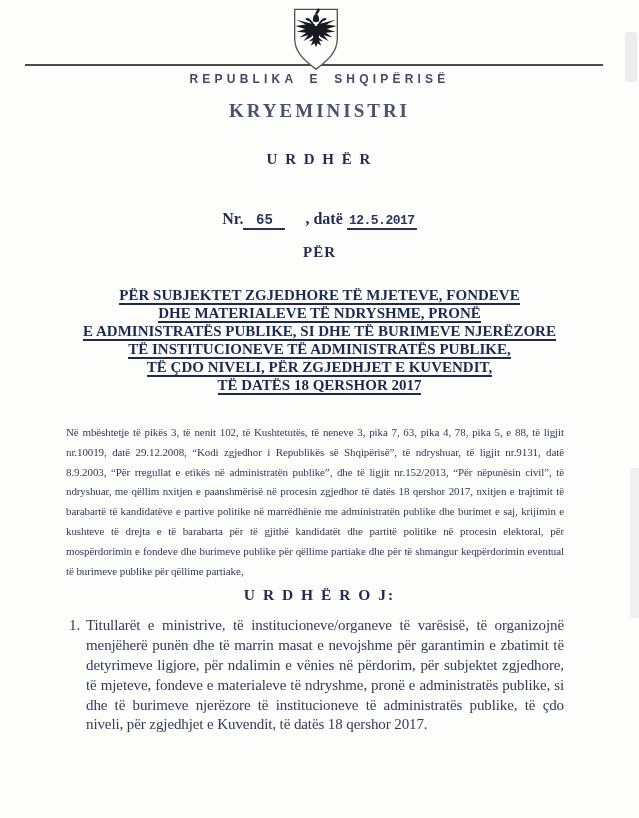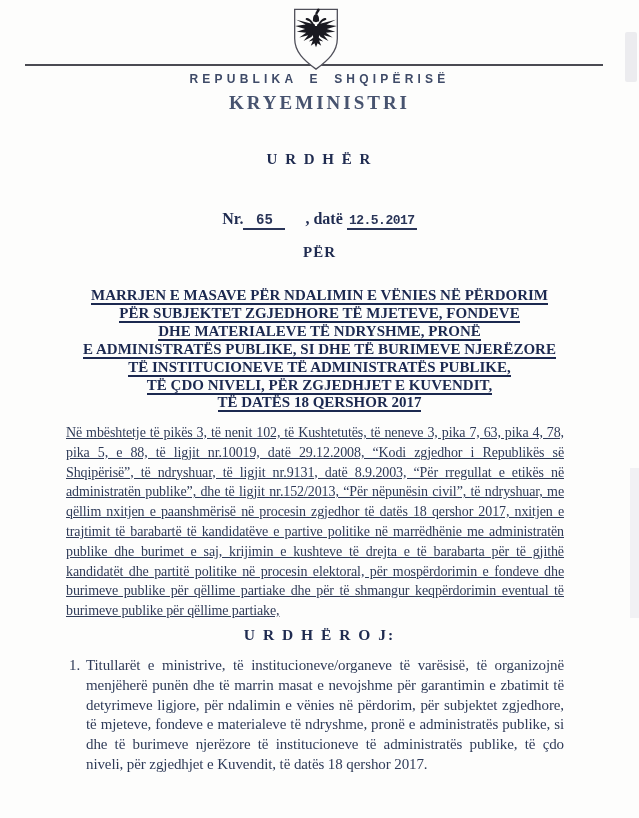--- a/index.html
+++ b/index.html
@@ -12,21 +12,21 @@
   .scan-strip-mid{position:absolute;right:0;top:468px;width:9px;height:150px;background:#f1f1f4;}
   
   .rule{position:absolute;left:25px;top:64px;width:578px;height:2px;background:#4a4b52;}
   .crest{position:absolute;left:290px;top:7px;width:52px;height:65px;}
   .republic{
     position:absolute;top:72px;left:0;width:100%;text-align:center;
     font-family:"Liberation Sans", sans-serif;font-weight:bold;font-size:12px;
     letter-spacing:4.2px;word-spacing:5px;color:#3f4b68;
   }
   .ministry{
-    position:absolute;top:92px;left:0;width:100%;text-align:center;
+    position:absolute;top:100px;left:0;width:100%;text-align:center;
     font-size:19px;font-weight:bold;letter-spacing:3px;color:#47536f;
   }
   
   .order-heading{
     position:absolute;top:151px;left:0;width:100%;text-align:center;
     font-weight:bold;font-size:15px;letter-spacing:2px;color:#1f2b50;
   }
   
   .ref-line{
     position:absolute;top:193px;left:0;width:100%;text-align:center;
@@ -47,21 +47,21 @@
   }
   .title-block{
     position:absolute;top:287px;left:0;width:100%;text-align:center;
     font-weight:bold;font-size:15px;line-height:17.9px;color:#1c2950;
   }
   .title-block .tl span{border-bottom:2px solid #1c2950;}
   
   .flow{position:absolute;top:423px;left:0;width:639px;}
   .preamble{
     margin:0 75px 0 66px;text-align:justify;
-    font-size:14px;line-height:19.8px;color:#2f3b58;letter-spacing:-0.1px;text-decoration:underline;
+    font-size:11px;line-height:19.8px;color:#2f3b58;letter-spacing:-0.1px;
   }
   .decree-heading{
     margin-top:5px;text-align:center;font-weight:bold;font-size:15.5px;
     letter-spacing:2px;color:#1f2b50;
   }
   .decree-list{margin:12px 75px 0 69px;}
   .decree-item{
     position:relative;padding-left:17px;text-align:justify;
     font-size:15px;line-height:19.8px;color:#2f3b58;letter-spacing:-0.1px;
   }
@@ -100,21 +100,20 @@
   <div class="order-heading">U R D H Ë R</div>
 
   <div class="ref-line">
     <span>Nr.</span><span class="ref-slot nr">65</span><span class="ref-date-label">, datë</span>
     <span class="ref-slot date">12.5.2017</span>
   </div>
 
   <div class="subject-label">PËR</div>
 
   <div class="title-block">
-    <div class="tl"><span>MARRJEN E MASAVE PËR NDALIMIN E VËNIES NË PËRDORIM</span></div>
     <div class="tl"><span>PËR SUBJEKTET ZGJEDHORE TË MJETEVE, FONDEVE</span></div>
     <div class="tl"><span>DHE MATERIALEVE TË NDRYSHME, PRONË</span></div>
     <div class="tl"><span>E ADMINISTRATËS PUBLIKE, SI DHE TË BURIMEVE NJERËZORE</span></div>
     <div class="tl"><span>TË INSTITUCIONEVE TË ADMINISTRATËS PUBLIKE,</span></div>
     <div class="tl"><span>TË ÇDO NIVELI, PËR ZGJEDHJET E KUVENDIT,</span></div>
     <div class="tl"><span>TË DATËS 18 QERSHOR 2017</span></div>
   </div>
 
   <div class="flow">
     <p class="preamble">Në mbështetje të pikës 3, të nenit 102, të Kushtetutës, të neneve 3, pika 7, 63, pika 4, 78, pika 5, e 88, të ligjit nr.10019, datë 29.12.2008, “Kodi zgjedhor i Republikës së Shqipërisë”, të ndryshuar, të ligjit nr.9131, datë 8.9.2003, “Për rregullat e etikës në administratën publike”, dhe të ligjit nr.152/2013, “Për nëpunësin civil”, të ndryshuar, me qëllim nxitjen e paanshmërisë në procesin zgjedhor të datës 18 qershor 2017, nxitjen e trajtimit të barabartë të kandidatëve e partive politike në marrëdhënie me administratën publike dhe burimet e saj, krijimin e kushteve të drejta e të barabarta për të gjithë kandidatët dhe partitë politike në procesin elektoral, për mospërdorimin e fondeve dhe burimeve publike për qëllime partiake dhe për të shmangur keqpërdorimin eventual të burimeve publike për qëllime partiake,</p>

